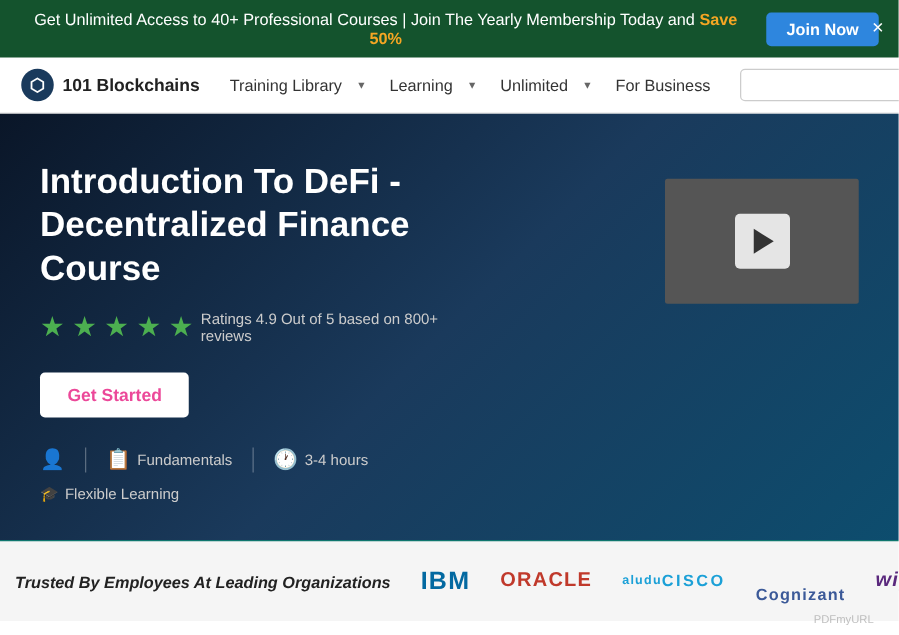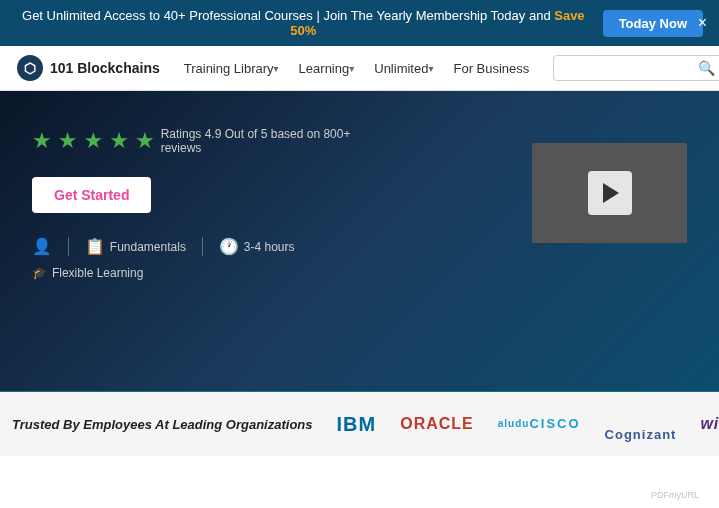--- a/index.html
+++ b/index.html
@@ -1,20 +1,20 @@
 <!DOCTYPE html>
 <html><head>
   <meta charset="utf-8">
   <style>
     * { margin: 0; padding: 0; box-sizing: border-box; }
     body { font-family: Arial, sans-serif; width: 719px; overflow-x: hidden; background: #fff; }
 
     
     .top-banner {
-      background: #0c4a6e;
+      background: #14532d;
       color: #fff;
       display: flex;
       align-items: center;
       justify-content: center;
       padding: 8px 16px;
       font-size: 13px;
       position: relative;
     }
     .top-banner .banner-text { flex: 1; text-align: center; }
     .top-banner .save-text { color: #f5a623; font-weight: bold; }
@@ -65,21 +65,21 @@
     }
     .nav-links {
       display: flex;
       align-items: center;
       gap: 4px;
       flex: 1;
     }
     .nav-item {
       display: flex;
       align-items: center;
-      gap: 0;
+      gap: 13px;
       font-size: 13px;
       color: #333;
       cursor: pointer;
       padding: 4px 8px;
       white-space: nowrap;
     }
     .nav-item .chevron { font-size: 10px; color: #666; }
     .search-box {
       display: flex;
       align-items: center;
@@ -224,21 +224,21 @@
     }
   </style>
 </head>
 <body>
 
 <div class="top-banner">
   <span class="banner-text">
     <span>Get Unlimited Access to 40+ Professional Courses | Join The Yearly Membership Today and </span>
     <span class="save-text">Save 50%</span>
   </span>
-  <button class="join-now-btn">Today Now</button>
+  <button class="join-now-btn">Join Now</button>
   <button class="close-btn">×</button>
 </div>
 
 <nav class="navbar">
   <div class="logo">
     <svg class="logo-icon" viewBox="0 0 28 28">
       <circle cx="14" cy="14" r="13" fill="#1a3a5c"></circle>
       <text x="14" y="19" text-anchor="middle" font-size="14" fill="#fff">⬡</text>
     </svg>
     <span>101 Blockchains</span>
@@ -264,20 +264,21 @@
 
   <div class="search-box">
     <input type="text" placeholder="" style="">
     <span class="search-icon">🔍</span>
   </div>
 
 </nav>
 
 <section class="hero">
   <div class="hero-left">
+    <h1 class="hero-title">Introduction To DeFi - Decentralized Finance Course</h1>
 
     <div class="stars">
       <span class="star">★</span>
       <span class="star">★</span>
       <span class="star">★</span>
       <span class="star">★</span>
       <span class="star">★</span>
       <span class="rating-text">Ratings 4.9 Out of 5 based on 800+ reviews</span>
     </div>
 

